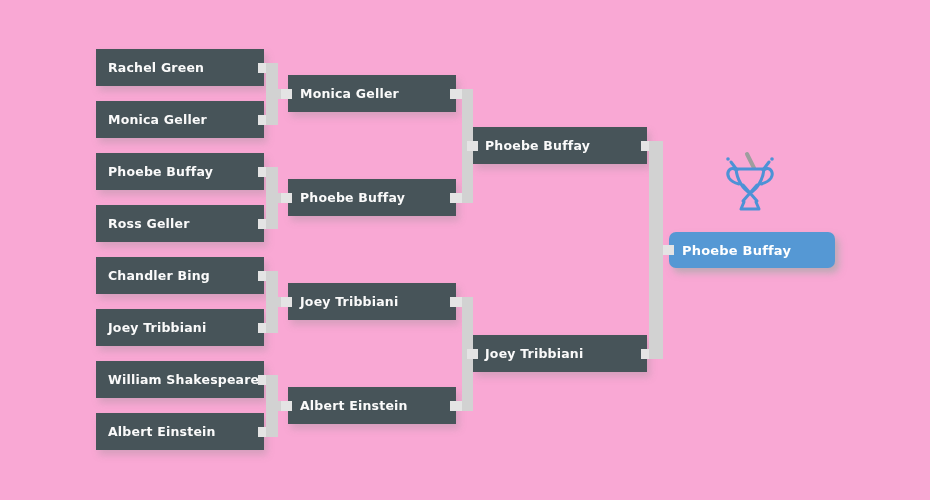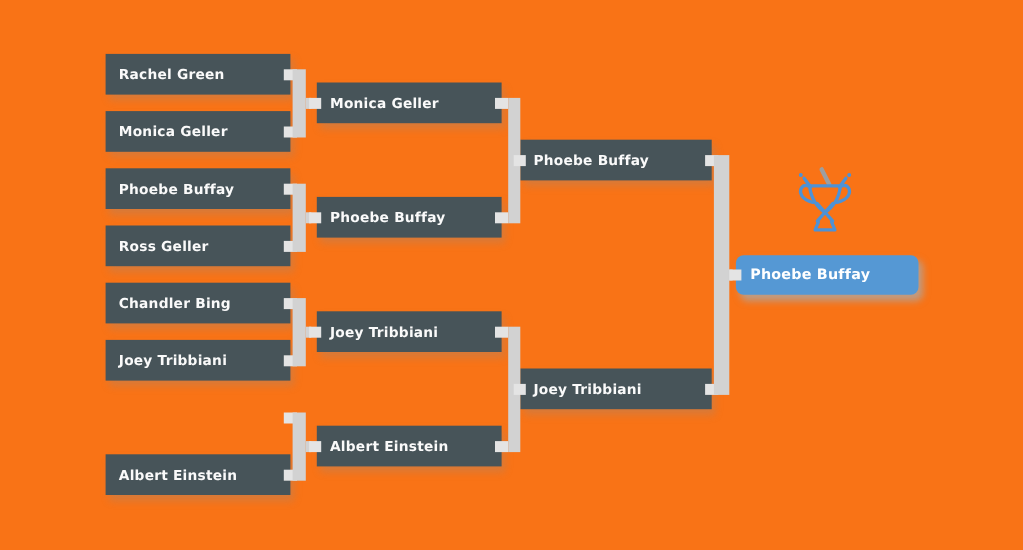--- a/index.html
+++ b/index.html
@@ -1,17 +1,17 @@
 <!DOCTYPE html>
 <html><head>
 <meta charset="utf-8">
 <style>
   html,body{margin:0;padding:0;background:#000;}
   .canvas{
-    position:relative;width:930px;height:500px;background:#f97316;
+    position:relative;width:930px;height:500px;background:#f9a8d4;
     font-family:"DejaVu Sans","Liberation Sans",sans-serif;overflow:hidden;
   }
   .match{
     position:absolute;height:37px;background:#475459;display:flex;align-items:center;
     box-shadow:3px 5px 7px rgba(140,140,140,0.30);
   }
   .match .lbl{
     color:#fafafa;font-size:12.5px;font-weight:700;letter-spacing:.2px;
     padding-left:12px;white-space:nowrap;
   }
@@ -43,20 +43,23 @@
       <span class="lbl">Phoebe Buffay</span>
     </div>
   <div class="match r1" style="top:257px">
       <span class="lbl">Chandler Bing</span>
     </div>
   <div class="match r1" style="top:205px">
       <span class="lbl">Ross Geller</span>
     </div>
   <div class="match r1" style="top:309px">
       <span class="lbl">Joey Tribbiani</span>
+    </div>
+  <div class="match r1" style="top:361px">
+      <span class="lbl">William Shakespeare</span>
     </div>
   <div class="match r1" style="top:413px">
       <span class="lbl">Albert Einstein</span>
     </div>
 
   <div class="match r2" style="top:75px">
       <span class="lbl">Monica Geller</span>
     </div>
   <div class="match r2" style="top:179px">
       <span class="lbl">Phoebe Buffay</span>

